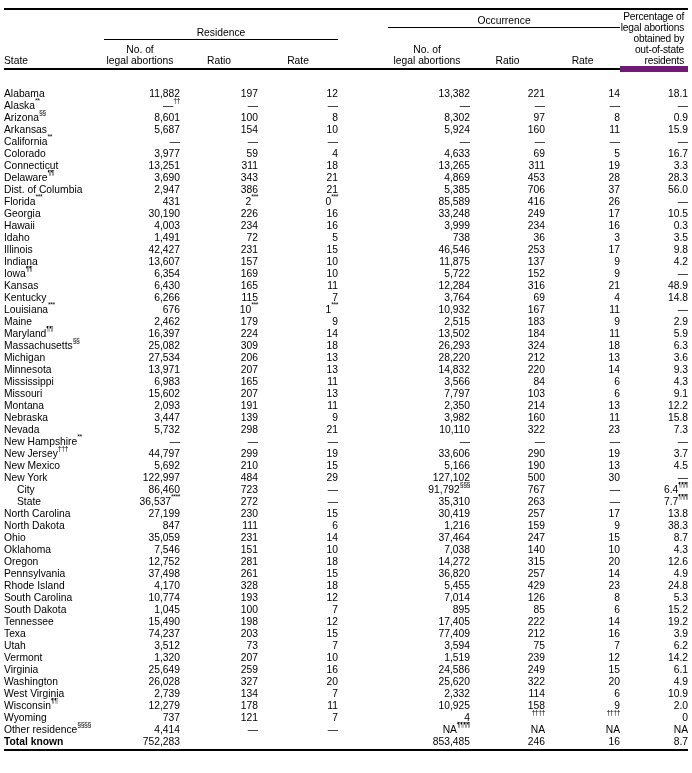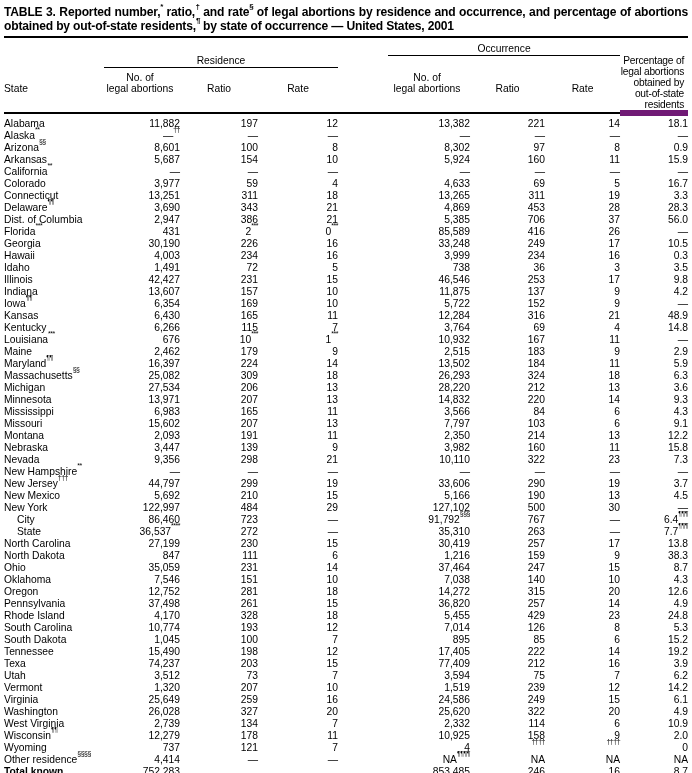--- a/index.html
+++ b/index.html
@@ -55,55 +55,54 @@
   
   thead th.group { vertical-align: bottom; height: 30px; }
   thead .groupline {
     border-bottom: 1px solid #000;
     text-align: center;
     padding-bottom: 1px;
     font-size: 10.3px;
   }
   thead .groupline.res { margin: 0 0 0 4px; }
   thead .groupline.occ { margin: 0 0 12px 50px; }
-  thead tr.sub th { border-bottom: 2px solid #000; padding-bottom: 18px; height: 26px; }
+  thead tr.sub th { border-bottom: 2px solid #000; padding-bottom: 2px; height: 26px; }
   thead th.state-head { text-align: left; }
   thead th.no-head { text-align: center; line-height: 11px; }
   thead th.no-head.occ-no { padding-left: 46px; }
   thead th.mid-head { text-align: center; }
   thead th.pct-head {
     border-bottom: 6px solid #701a75;
     text-align: right;
     padding-right: 4px;
     line-height: 11px;
     font-size: 10.2px;
     letter-spacing: -0.2px;
     vertical-align: bottom;
   }
   
   tbody td { line-height: 12px; }
-  tbody tr:first-child td { padding-top: 2px; }
+  tbody tr:first-child td { padding-top: 16px; }
   tbody td.state { text-align: left; }
   tbody td.state.indent { padding-left: 13px; }
   tbody td.num { text-align: right; }
   td.c-resno    { padding-right: 34px; }
   td.c-resratio { padding-right: 23px; }
   td.c-resrate  { padding-right: 23px; }
   td.c-occno    { padding-right: 33px; }
   td.c-occratio { padding-right: 23px; }
   td.c-occrate  { padding-right: 20px; }
   td.c-pct      { padding-right: 7px; }
   tr.total-row td { padding-bottom: 1px; }
   tr.total-row td.state { font-weight: bold; }
 </style>
 </head>
 <body>
 
 <div class="page">
-  <div class="title">TABLE 3. Reported number,<sup class="sup">*</sup> ratio,<sup class="sup">†</sup> and rate<sup class="sup">§</sup> of legal abortions by residence and occurrence, and percentage of abortions obtained by out-of-state residents,<sup class="sup">¶</sup> by state of occurrence — United States, 2001</div>
   <hr class="title-rule">
 
   <table class="stats">
     <colgroup>
       <col style="width:96px">
       <col style="width:80px">
       <col style="width:78px">
       <col style="width:80px">
       <col style="width:132px">
       <col style="width:75px">
@@ -419,21 +418,21 @@
           <td class="num c-resno">3,447</td>
           <td class="num c-resratio">139</td>
           <td class="num c-resrate">9</td>
           <td class="num c-occno">3,982</td>
           <td class="num c-occratio">160</td>
           <td class="num c-occrate">11</td>
           <td class="num c-pct">15.8</td>
         </tr>
         <tr>
           <td class="state">Nevada</td>
-          <td class="num c-resno">9,356</td>
+          <td class="num c-resno">5,732</td>
           <td class="num c-resratio">298</td>
           <td class="num c-resrate">21</td>
           <td class="num c-occno">10,110</td>
           <td class="num c-occratio">322</td>
           <td class="num c-occrate">23</td>
           <td class="num c-pct">7.3</td>
         </tr>
         <tr>
           <td class="state">New Hampshire<sup class="sup">**</sup></td>
           <td class="num c-resno">—</td>

